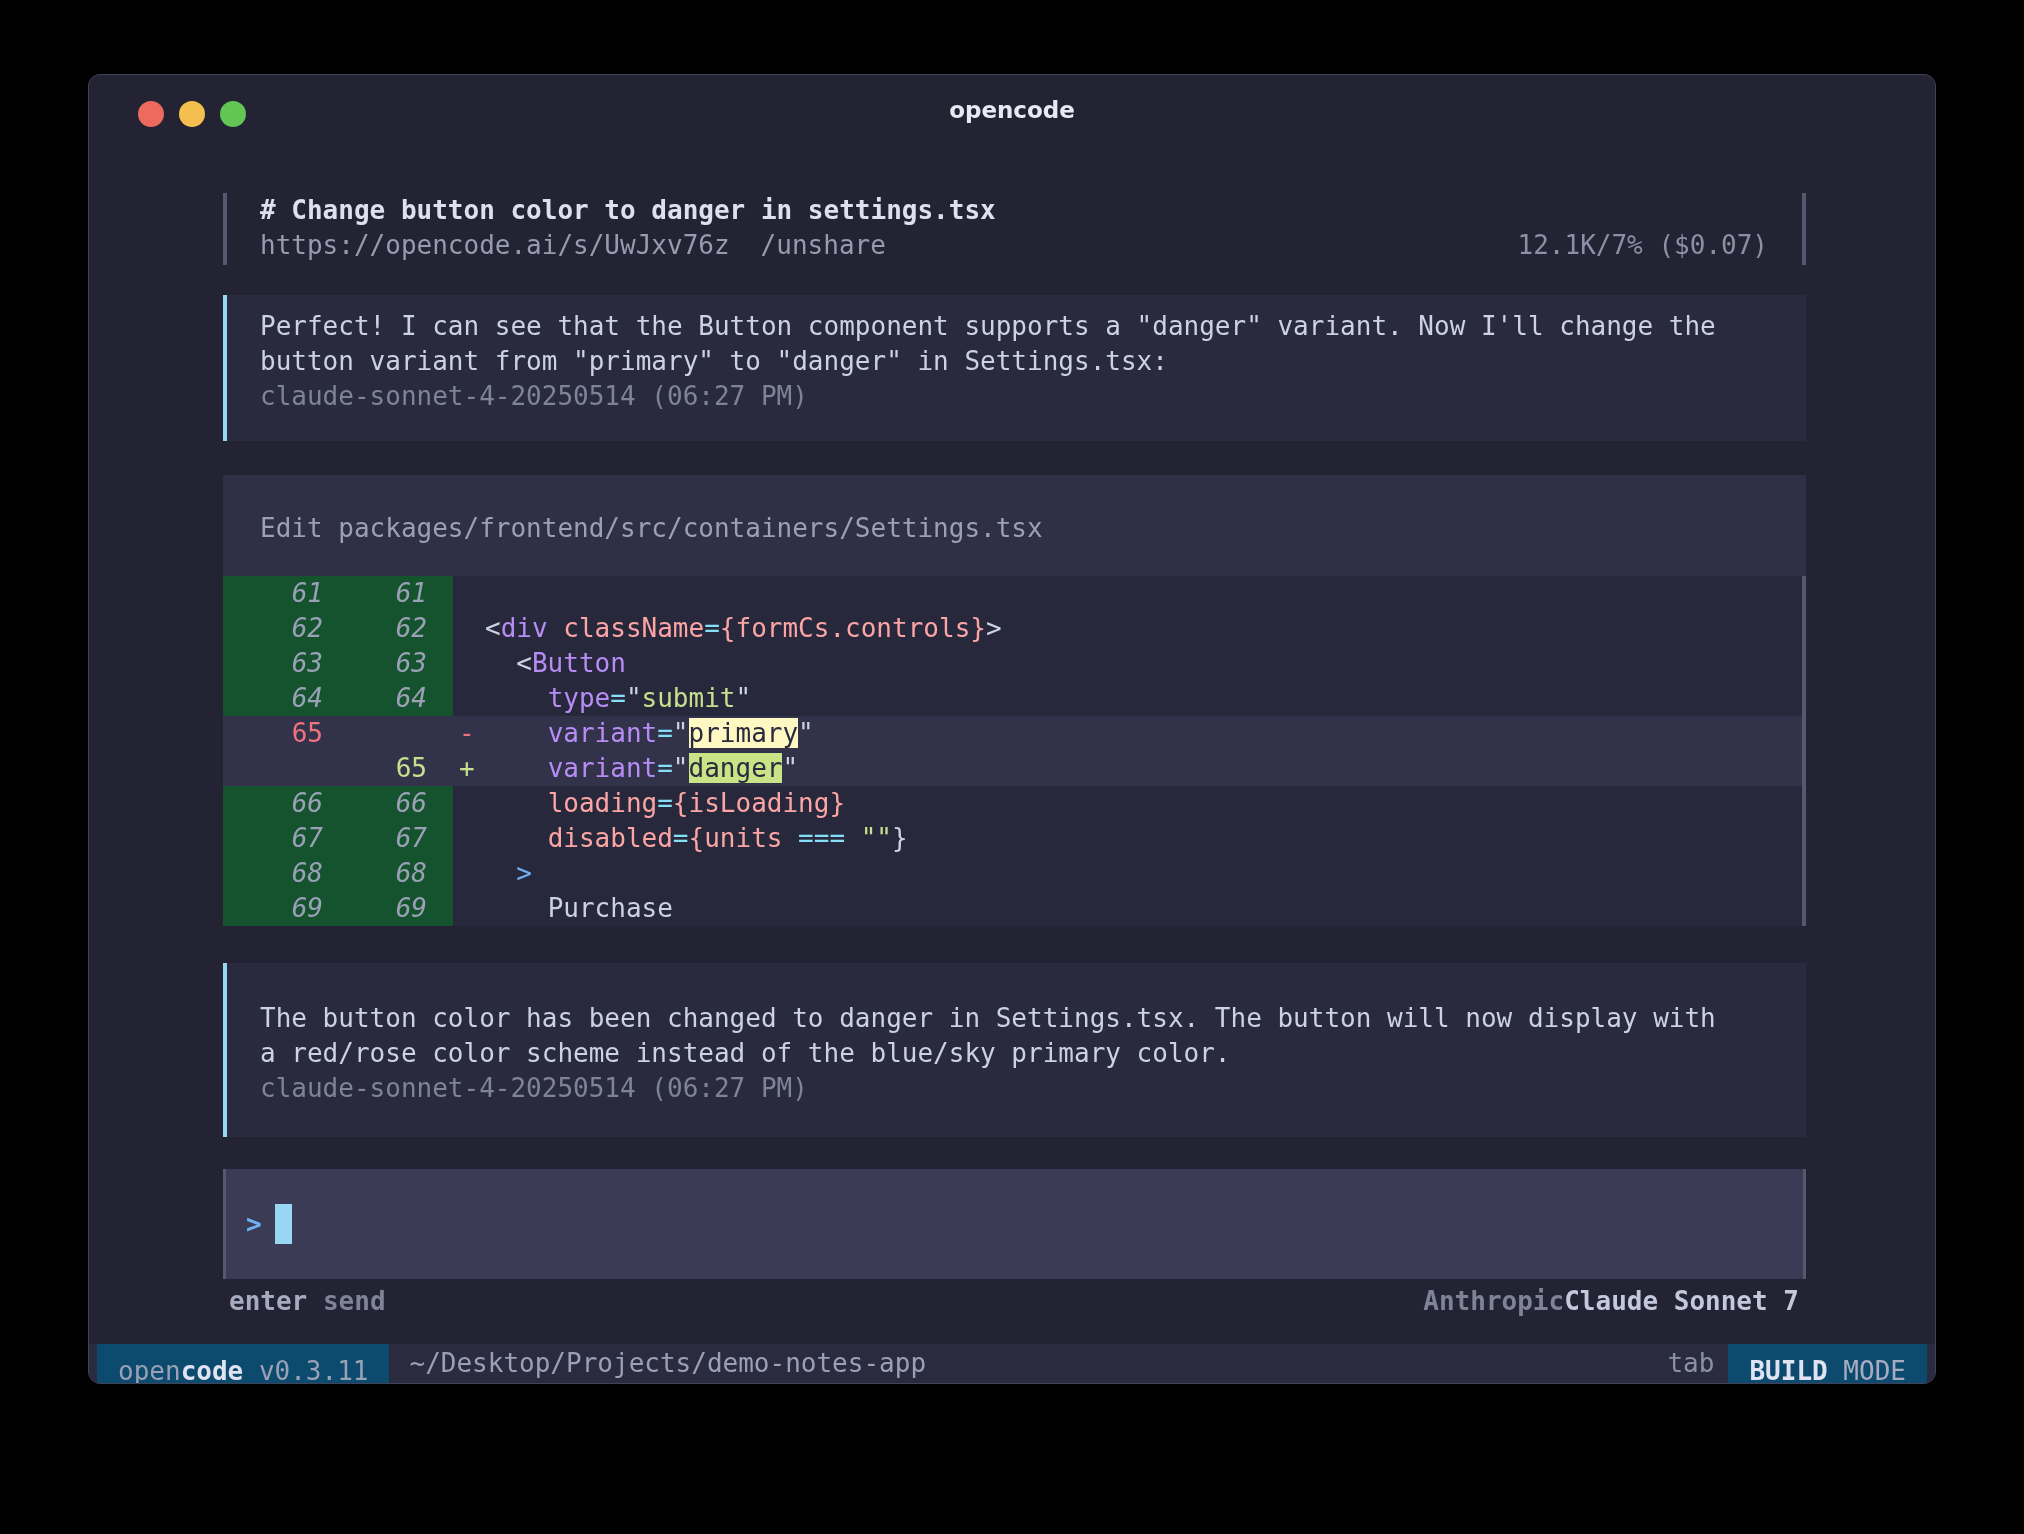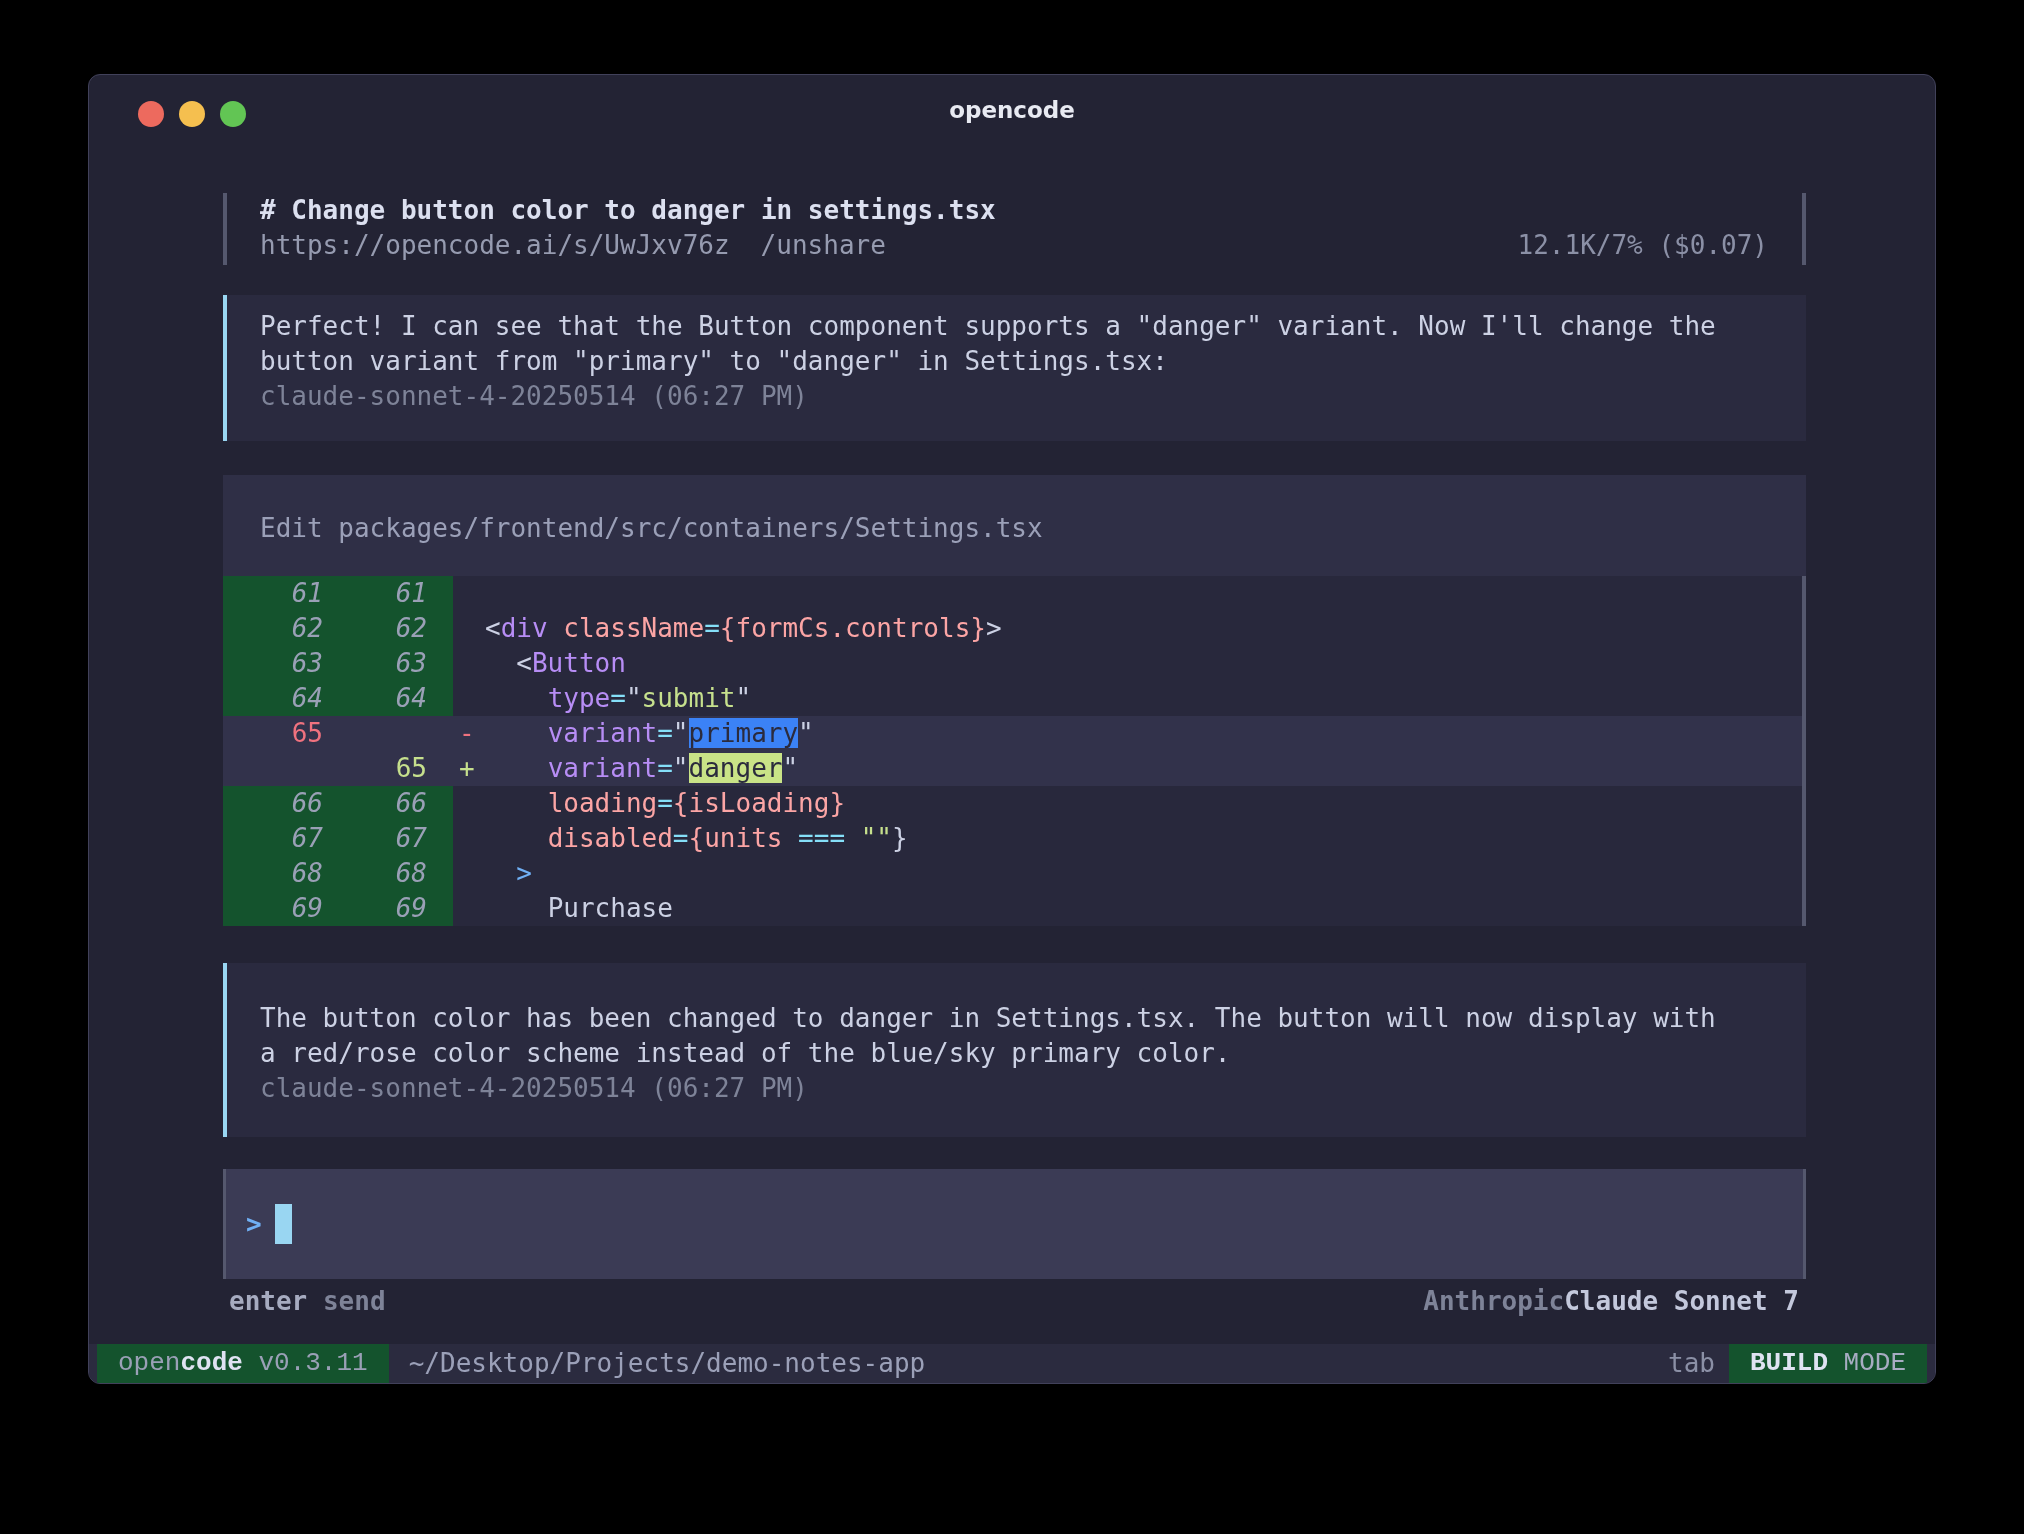--- a/index.html
+++ b/index.html
@@ -49,39 +49,39 @@
   .drow.del .gold,.drow.del .gmark{color:#f0727f;}
   .drow.add .gnew,.drow.add .gmark{color:#c6e08d;}
   .gcode{flex:1;margin:0;font:inherit;white-space:pre;}
   .tk-p{color:#ccd1e4;}
   .tk-tag{color:#b78df5;}
   .tk-attr{color:#b78df5;}
   .tk-id{color:#fca5a5;}
   .tk-op{color:#85dff8;}
   .tk-str{color:#c6e08d;}
   .tk-blue{color:#70b0f5;}
-  .tk-del{background:#3b82f6;color:#2b2b3d;}
+  .tk-del{background:#fef9c3;color:#2b2b3d;}
   .tk-add{background:#c9e387;color:#2b2b3d;}
   
   .input{position:absolute;left:134px;top:1094px;width:1583px;height:110px;background:#3b3b55;
     border-left:3px solid #55586e;border-right:3px solid #55586e;padding:35px 0 0 20px;}
   .prompt{color:#70b0f5;font-weight:bold;display:inline-block;line-height:40px;vertical-align:top;}
   .cursor{display:inline-block;width:17px;height:40px;background:#99d6f2;margin-left:13px;vertical-align:top;}
   
   .hints{position:absolute;left:134px;top:1209px;width:1583px;height:35px;line-height:35px;display:flex;
     padding:0 7px 0 6px;font-weight:bold;}
   .hints .key{color:#a6abc0;}
   .hints .act{color:#7e8398;}
   .hints .spacer{flex:1;}
   .hints .provider{color:#7e8398;}
   .hints .model{color:#c3c8dc;}
   
   .statusbar{position:absolute;left:0;right:0;bottom:0;height:39px;background:#2b2b3f;display:flex;
     align-items:stretch;font-size:26px;line-height:39px;}
-  .seg{background:#14532d;padding:0 21px;white-space:pre;font-family:Liberation Mono, monospace;}
+  .seg{background:#0c4a6e;padding:8px 21px;white-space:pre;}
   .seg.left{margin-left:8px;}
   .seg.right{margin-right:8px;}
   .sb-dim{color:#9aa0b6;}
   .sb-bold{color:#dfe3f2;font-weight:bold;}
   .sb-path{color:#9ba0b8;margin-left:20px;white-space:pre;}
   .sb-spacer{flex:1;}
   .sb-tab{color:#8b90a6;margin-right:14px;}
   .sb-mode-rest{color:#a7acc2;}
 </style>
 </head>

